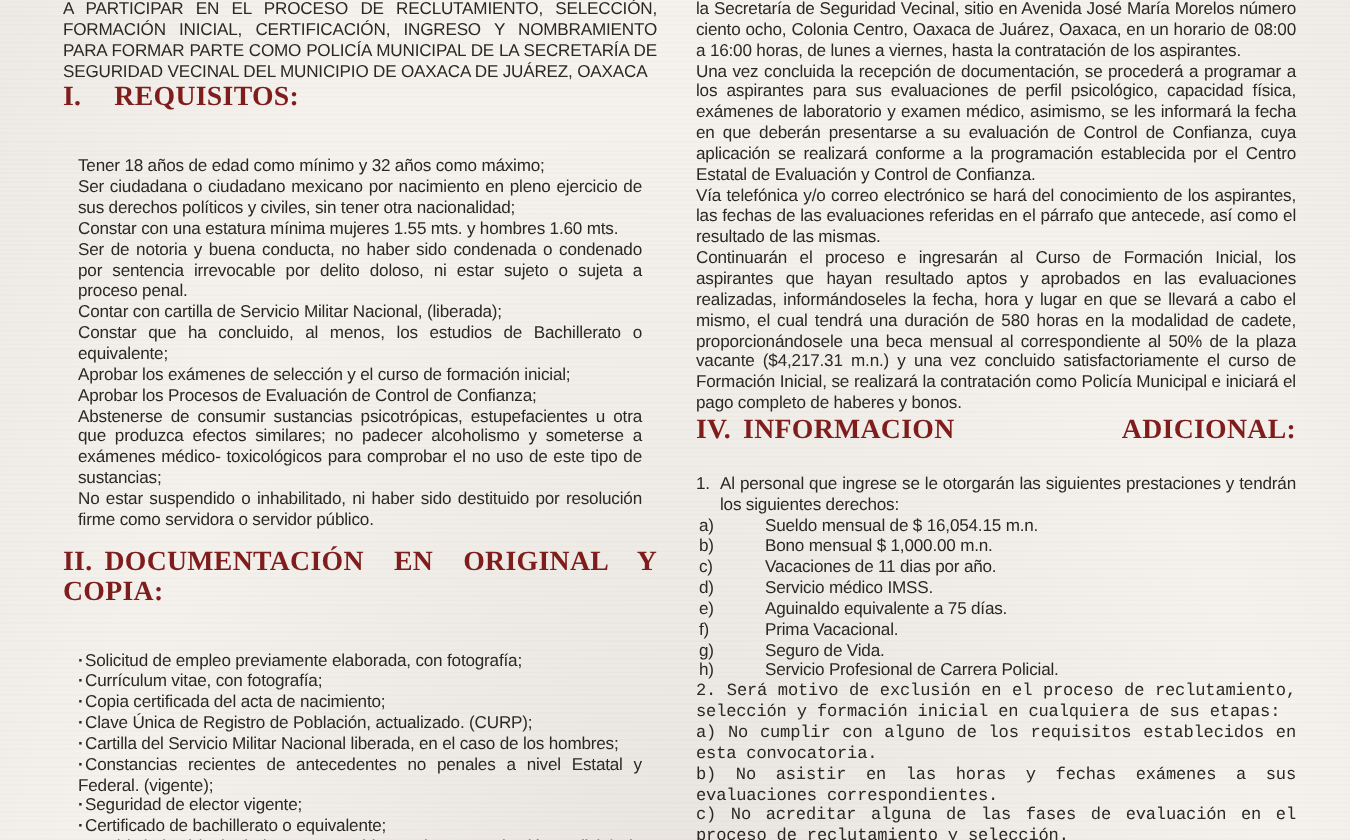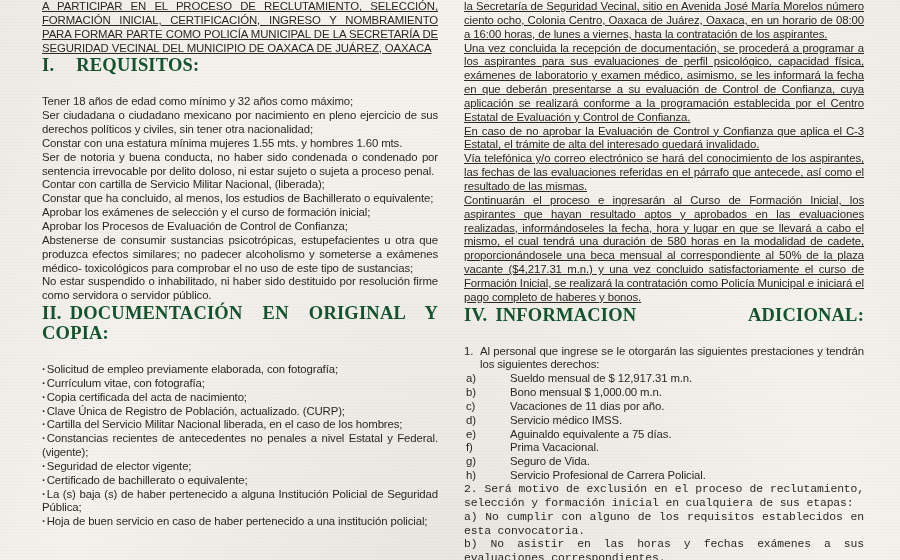--- a/index.html
+++ b/index.html
@@ -51,51 +51,50 @@
     padding-top: 0;
   }
 
   p.body, p.cont {
     margin: 0;
     font-size: 11.4px;
     line-height: 13.85px;
     text-align: justify;
     text-justify: inter-word;
     letter-spacing: -0.12px;
-    text-decoration: underline;
     -webkit-font-smoothing: none;
   }
   p.body:last-child { }
   .lead { margin-top: 0; }
 
   h2.section {
     margin: 0;
     font-family: "Liberation Serif", serif;
     font-weight: bold;
-    color: #14532d;
+    color: #7f1d1d;
     font-size: 18.5px;
     line-height: 20px;
     letter-spacing: 0.2px;
     text-align: justify;
     text-justify: inter-word;
   }
   h2.section::after {
     content: "";
     display: inline-block;
     width: 100%;
     height: 0;
   }
   .sec-gap-top { margin-top: 12px; }
   .sec-gap-bot { margin-bottom: 1px; }
   .sec-num { margin-right: 22px; }
   .sec-num-tight { margin-right: 8px; }
 
   ul.plain {
     list-style: none;
-    margin: 0;
+    margin: 10px;
     padding: 0;
   }
   ul.plain li {
     font-size: 11.4px;
     line-height: 13.85px;
     text-align: justify;
     text-justify: inter-word;
     letter-spacing: -0.12px;
     margin: 0;
   }
@@ -191,36 +190,35 @@
   </div>
 
   <div class="column" id="col-gap"></div>
 
   <div class="column" id="col-right">
     <div class="col-inner">
 
       <div id="list-continuation">
           <p class="cont">la Secretaría de Seguridad Vecinal, sitio en Avenida José María Morelos número ciento ocho, Colonia Centro, Oaxaca de Juárez, Oaxaca, en un horario de 08:00 a 16:00 horas, de lunes a viernes, hasta la contratación de los aspirantes.</p>
           <p class="cont">Una vez concluida la recepción de documentación, se procederá a programar a los aspirantes para sus evaluaciones de perfil psicológico, capacidad física, exámenes de laboratorio y examen médico, asimismo, se les informará la fecha en que deberán presentarse a su evaluación de Control de Confianza, cuya aplicación se realizará conforme a la programación establecida por el Centro Estatal de Evaluación y Control de Confianza.</p>
-          <p class="cont">En caso de no aprobar la Evaluación de Control y Confianza que aplica el C-3 Estatal, el trámite de alta del interesado quedará invalidado.</p>
           <p class="cont">Vía telefónica y/o correo electrónico se hará del conocimiento de los aspirantes, las fechas de las evaluaciones referidas en el párrafo que antecede, así como el resultado de las mismas.</p>
           <p class="cont">Continuarán el proceso e ingresarán al Curso de Formación Inicial, los aspirantes que hayan resultado aptos y aprobados en las evaluaciones realizadas, informándoseles la fecha, hora y lugar en que se llevará a cabo el mismo, el cual tendrá una duración de 580 horas en la modalidad de cadete, proporcionándosele una beca mensual al correspondiente al 50% de la plaza vacante ($4,217.31 m.n.) y una vez concluido satisfactoriamente el curso de Formación Inicial, se realizará la contratación como Policía Municipal e iniciará el pago completo de haberes y bonos.</p>
         </div>
 
       <h2 class="section sec-gap-top sec-gap-bot"><span class="sec-num-tight">IV.</span><span>INFORMACION ADICIONAL:</span></h2>
 
       <div class="num-item">
         <span class="marker">1.</span>
         <span class="content">Al personal que ingrese se le otorgarán las siguientes prestaciones y tendrán los siguientes derechos:</span>
       </div>
 
       <div id="list-prestaciones">
           <div class="lettered">
             <span class="marker">a)</span>
-            <span class="content">Sueldo mensual de $ 12,917.31 m.n.</span>
+            <span class="content">Sueldo mensual de $ 16,054.15 m.n.</span>
           </div>
           <div class="lettered">
             <span class="marker">b)</span>
             <span class="content">Bono mensual $ 1,000.00 m.n.</span>
           </div>
           <div class="lettered">
             <span class="marker">c)</span>
             <span class="content">Vacaciones de 11 dias por año.</span>
           </div>
           <div class="lettered">

